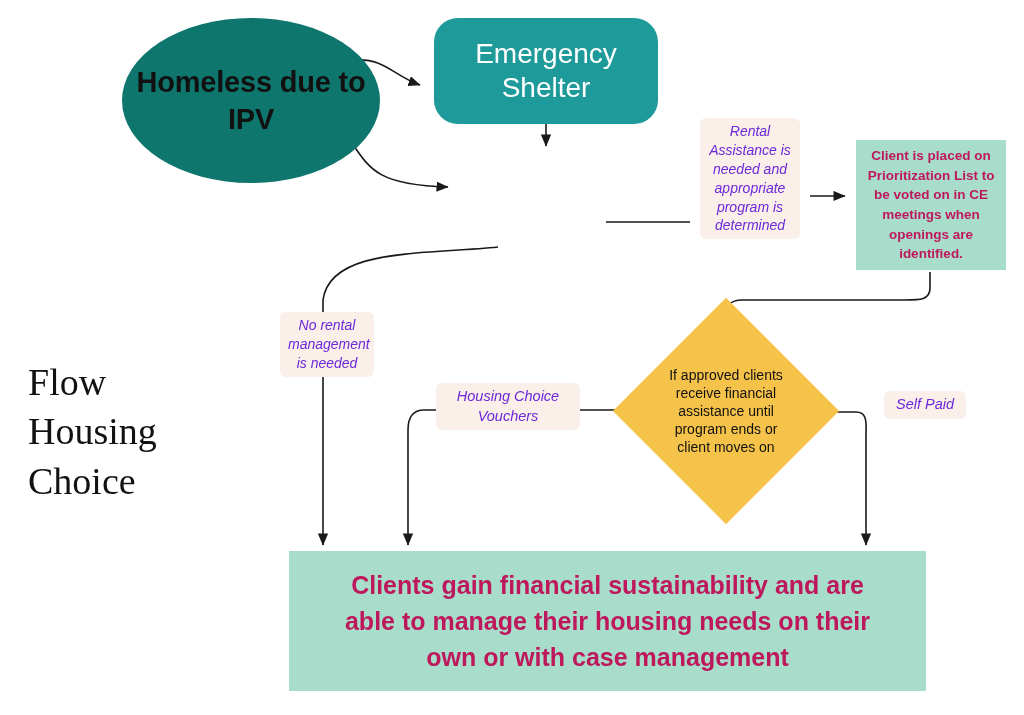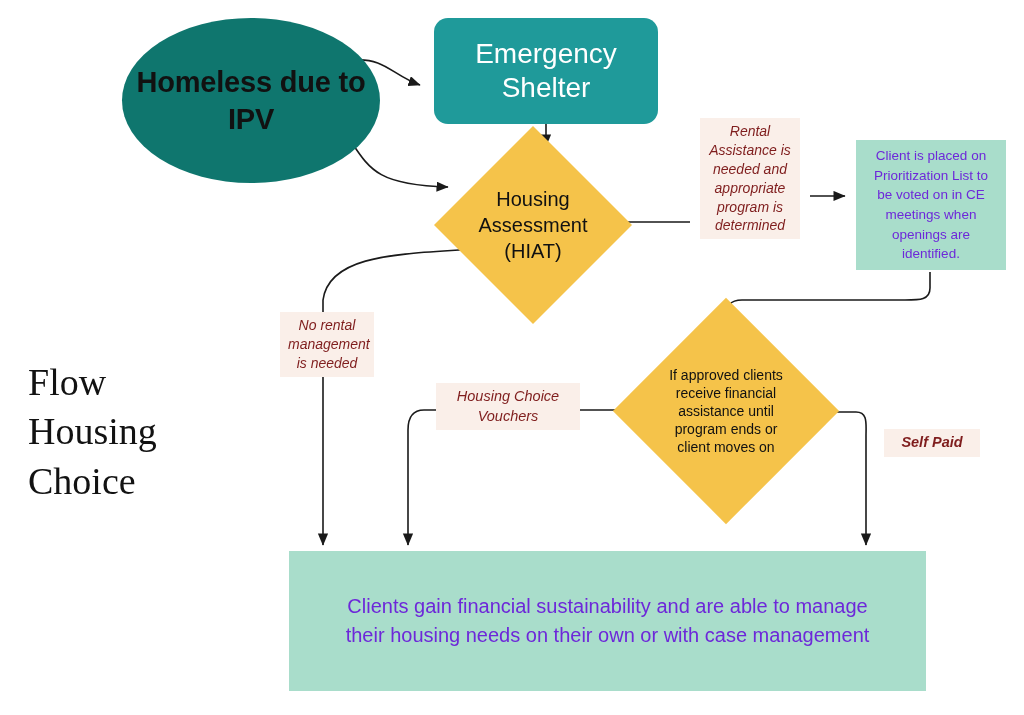--- a/index.html
+++ b/index.html
@@ -63,21 +63,21 @@
     font-weight: bold;
     line-height: 1.25;
     letter-spacing: -0.2px;
   }
 
   .shelter-node {
     left: 434px;
     top: 18px;
     width: 224px;
     height: 106px;
-    border-radius: 14px;
+    border-radius: 24px;
     background: #1f9a9a;
     color: #ffffff;
     font-size: 28px;
     line-height: 1.2;
   }
 
   .diamond-wrap {
     position: absolute;
   }
   .diamond-wrap .diamond-shape {
@@ -120,54 +120,55 @@
     height: 160px;
   }
   #approved-node .diamond-label {
     font-size: 14px;
     padding: 0 16px;
     box-sizing: border-box;
   }
 
   .mint-node {
     background: #a9ddcb;
-    color: #6d28d9;
+    color: #be185d;
+    font-weight: bold;
   }
 
   #prioritization-node {
     left: 856px;
     top: 140px;
     width: 150px;
     height: 130px;
     font-size: 13.5px;
     line-height: 1.45;
     padding: 6px 10px;
   }
 
   #outcome-node {
     left: 289px;
     top: 551px;
     width: 637px;
     height: 140px;
-    font-size: 20px;
+    font-size: 25px;
     line-height: 1.45;
     padding: 6px 38px;
   }
 
   
   .edge-label {
     position: absolute;
     box-sizing: border-box;
     background: #faefe9;
-    color: #7f1d1d;
+    color: #6d28d9;
     font-style: italic;
     text-align: center;
     line-height: 1.35;
     padding: 4px 8px;
-    border-radius: 0;
+    border-radius: 6px;
   }
 
   #label-rental {
     left: 700px;
     top: 118px;
     width: 100px;
     font-size: 14px;
   }
   #label-norental {
     left: 280px;
@@ -176,24 +177,23 @@
     font-size: 14px;
   }
   #label-vouchers {
     left: 436px;
     top: 383px;
     width: 144px;
     font-size: 14.5px;
   }
   #label-selfpaid {
     left: 884px;
-    top: 429px;
-    width: 96px;
+    top: 391px;
+    width: 82px;
     font-size: 14.5px;
-    font-weight: bold;
   }
 </style>
 </head>
 <body>
 
 <div id="stage">
 
   <svg class="connectors" viewBox="0 0 1024 715">
     <defs>
       <marker id="arrow" markerWidth="9" markerHeight="9" refX="7.2" refY="3.2" orient="auto">
@@ -227,24 +227,20 @@
   </div>
 
   <div class="node ellipse-node">
     <span>Homeless due to IPV</span>
   </div>
 
   <div class="node shelter-node">
     <span>Emergency Shelter</span>
   </div>
 
-  <div class="diamond-wrap" id="hiat-node">
-    <div class="diamond-shape"></div>
-    <div class="diamond-label">Housing Assessment (HIAT)</div>
-  </div>
 
   <div class="node mint-node" id="prioritization-node">
     <span>Client is placed on Prioritization List to be voted on in CE meetings when openings are identified.</span>
   </div>
 
   <div class="diamond-wrap" id="approved-node">
     <div class="diamond-shape"></div>
     <div class="diamond-label">If approved clients receive financial assistance until program ends or client moves on</div>
   </div>
 

